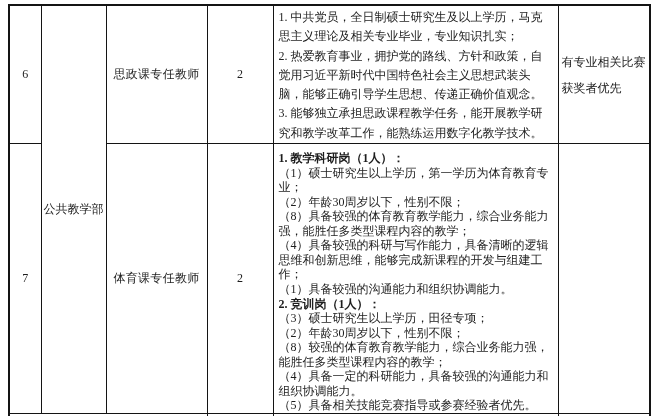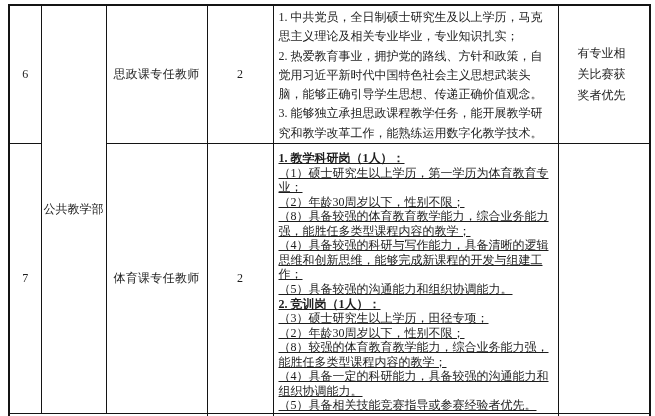--- a/index.html
+++ b/index.html
@@ -33,27 +33,27 @@
   tr.row-6 { height: 117px; }
   tr.row-7 { height: 259px; }
   tr.row-total { height: 29px; }
   td.req {
     text-align: left;
     vertical-align: top;
     padding: 2px 4px 0 5px;
   }
   td.req p { margin: 0; }
   td.req-6 p { line-height: 19.3px; }
-  td.req-7 { padding-top: 7px; text-decoration: underline; }
+  td.req-7 { padding-top: 7px; }
   td.req-7 p { line-height: 14.55px; }
   p.bold { font-weight: bold; }
   td.note {
     text-align: left;
-    padding: 0 19px;
-    line-height: 21px;
+    padding: 0 3px;
+    line-height: 26px;
     border-radius: 16px;
   }
   td.pos { letter-spacing: 0.3px; }
   td.total-label { letter-spacing: 1px; }
 </style>
 </head>
 <body>
 
 <table class="doc-table">
   <colgroup>
@@ -80,21 +80,21 @@
     <tr class="row-7">
       <td>7</td>
       <td class="pos">体育课专任教师</td>
       <td>2</td>
       <td class="req req-7">
         <p class="bold">1. 教学科研岗（1人）：</p>
         <p>（1）硕士研究生以上学历，第一学历为体育教育专业；</p>
         <p>（2）年龄30周岁以下，性别不限；</p>
         <p>（8）具备较强的体育教育教学能力，综合业务能力强，能胜任多类型课程内容的教学；</p>
         <p>（4）具备较强的科研与写作能力，具备清晰的逻辑思维和创新思维，能够完成新课程的开发与组建工作；</p>
-        <p>（5）具备较强的沟通能力和组织协调能力。</p>
+        <p>（1）具备较强的沟通能力和组织协调能力。</p>
         <p class="bold">2. 竞训岗（1人）：</p>
         <p>（3）硕士研究生以上学历，田径专项；</p>
         <p>（2）年龄30周岁以下，性别不限；</p>
         <p>（8）较强的体育教育教学能力，综合业务能力强，能胜任多类型课程内容的教学；</p>
         <p>（4）具备一定的科研能力，具备较强的沟通能力和组织协调能力。</p>
         <p>（5）具备相关技能竞赛指导或参赛经验者优先。</p>
       </td>
       <td class="note"></td>
     </tr>
     <tr class="row-total">

